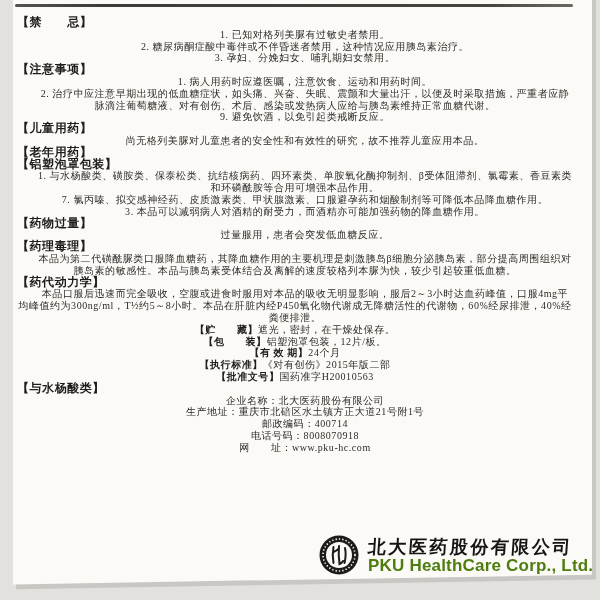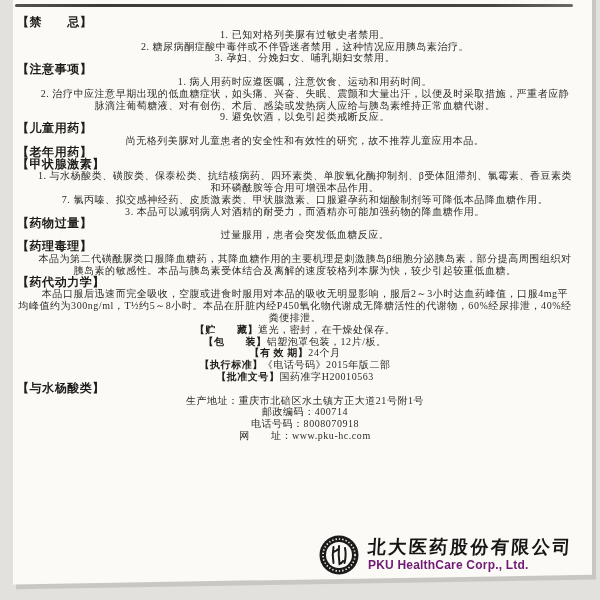--- a/index.html
+++ b/index.html
@@ -41,22 +41,22 @@
   .seal{flex:0 0 auto;}
   .footer-text{display:flex;flex-direction:column;}
   .company-cn{
     font-family:"Liberation Serif","DejaVu Serif",serif;
     font-weight:900;font-size:18px;line-height:20px;
     letter-spacing:2.5px;color:#161514;transform:skewX(-4deg);
     white-space:nowrap;
   }
   .company-en{
     font-family:"Liberation Sans","DejaVu Sans",sans-serif;
-    font-weight:bold;font-size:12px;line-height:17px;
-    color:#701a75;letter-spacing:0.2px;white-space:nowrap;
+    font-weight:bold;font-size:17px;line-height:17px;
+    color:#4d7c0f;letter-spacing:0.2px;white-space:nowrap;
   }
 </style>
 </head>
 <body>
 
 <div class="paper-shadow"></div>
 <div class="paper"></div>
 <div class="top-rule"></div>
 
 <main class="content">
@@ -73,21 +73,21 @@
       <p class="para">9. 避免饮酒，以免引起类戒断反应。</p>
     </section>
     <section>
       <h3 class="hdr">【儿童用药】</h3>
       <p class="para">尚无格列美脲对儿童患者的安全性和有效性的研究，故不推荐儿童应用本品。</p>
     </section>
     <section>
       <h3 class="hdr">【老年用药】</h3>
     </section>
     <section>
-      <h3 class="hdr">【甲状腺激素】</h3>
+      <h3 class="hdr">【铝塑泡罩包装】</h3>
       <p class="para">1. 与水杨酸类、磺胺类、保泰松类、抗结核病药、四环素类、单胺氧化酶抑制剂、β受体阻滞剂、氯霉素、香豆素类和环磷酰胺等合用可增强本品作用。</p>
       <p class="para">7. 氯丙嗪、拟交感神经药、皮质激素类、甲状腺激素、口服避孕药和烟酸制剂等可降低本品降血糖作用。</p>
       <p class="para">3. 本品可以减弱病人对酒精的耐受力，而酒精亦可能加强药物的降血糖作用。</p>
     </section>
     <section>
       <h3 class="hdr">【药物过量】</h3>
       <p class="para">过量服用，患者会突发低血糖反应。</p>
     </section>
     <section>
       <h3 class="hdr">【药理毒理】</h3>
@@ -100,27 +100,28 @@
     <section>
       <p class="para noindent"><span class="hdr">【贮　　藏】</span><span>遮光，密封，在干燥处保存。</span></p>
     </section>
     <section>
       <p class="para noindent"><span class="hdr">【包　　装】</span><span>铝塑泡罩包装，12片/板。</span></p>
     </section>
     <section>
       <p class="para noindent"><span class="hdr">【有 效 期】</span><span>24个月</span></p>
     </section>
     <section>
-      <p class="para noindent"><span class="hdr">【执行标准】</span><span>《电话号码》2015年版二部</span></p>
+      <p class="para noindent"><span class="hdr">【执行标准】</span><span>《对有创伤》2015年版二部</span></p>
     </section>
     <section>
       <p class="para noindent"><span class="hdr">【批准文号】</span><span>国药准字H20010563</span></p>
     </section>
     <section>
       <h3 class="hdr">【与水杨酸类】</h3>
+      <p class="para">企业名称：北大医药股份有限公司</p>
       <p class="para">生产地址：重庆市北碚区水土镇方正大道21号附1号</p>
       <p class="para">邮政编码：400714</p>
       <p class="para">电话号码：8008070918</p>
       <p class="para">网　　址：www.pku-hc.com</p>
     </section>
   </main>
 
 <div class="footer">
   <svg class="seal" width="42" height="42" viewBox="0 0 42 42">
     <circle cx="21" cy="21" r="19.5" fill="#1c1b1a"></circle>

